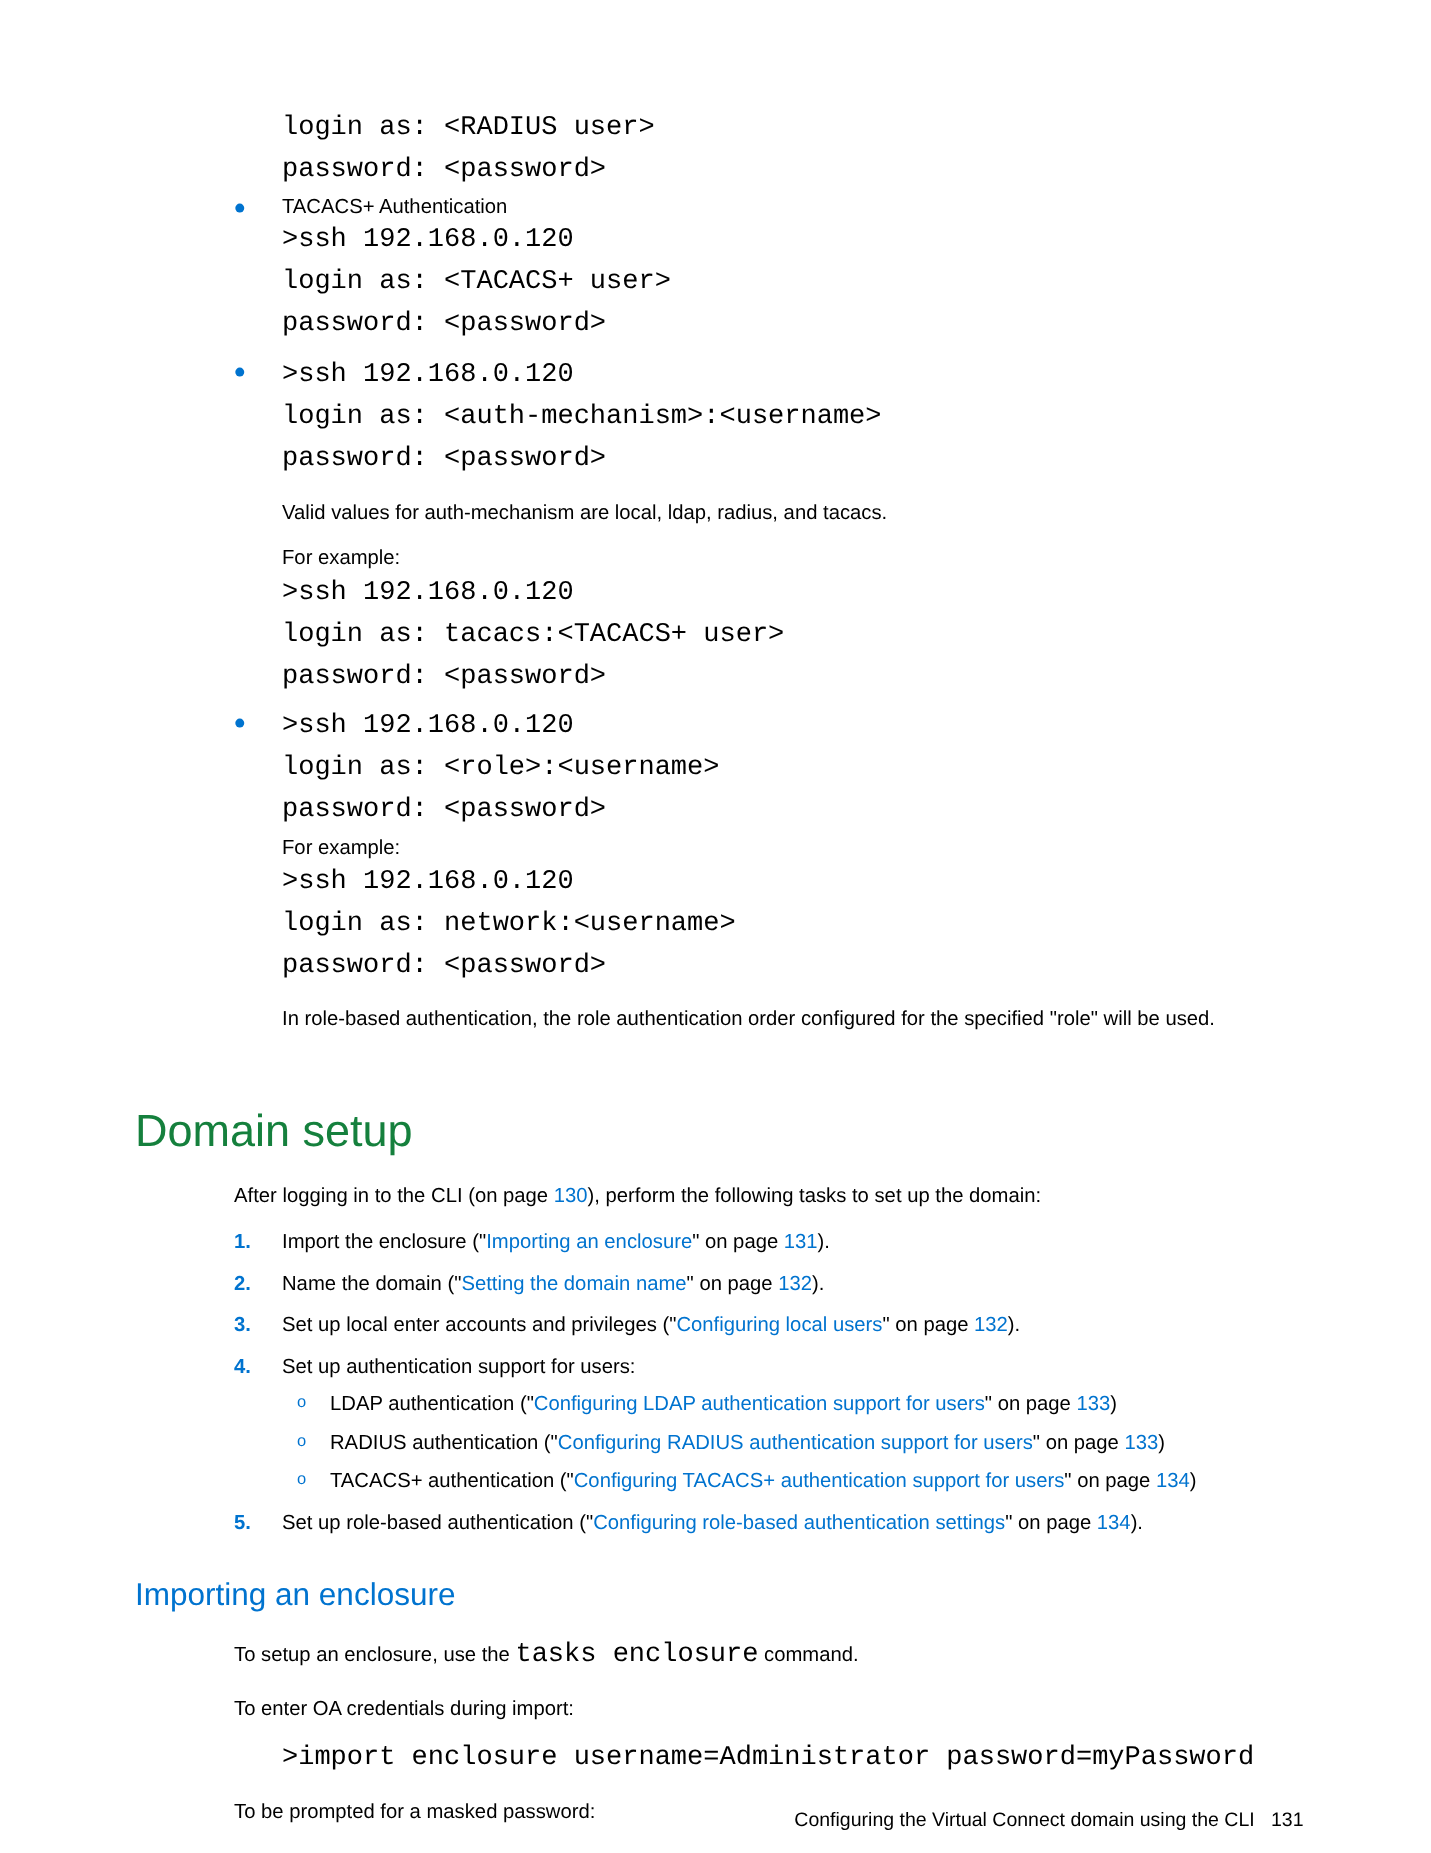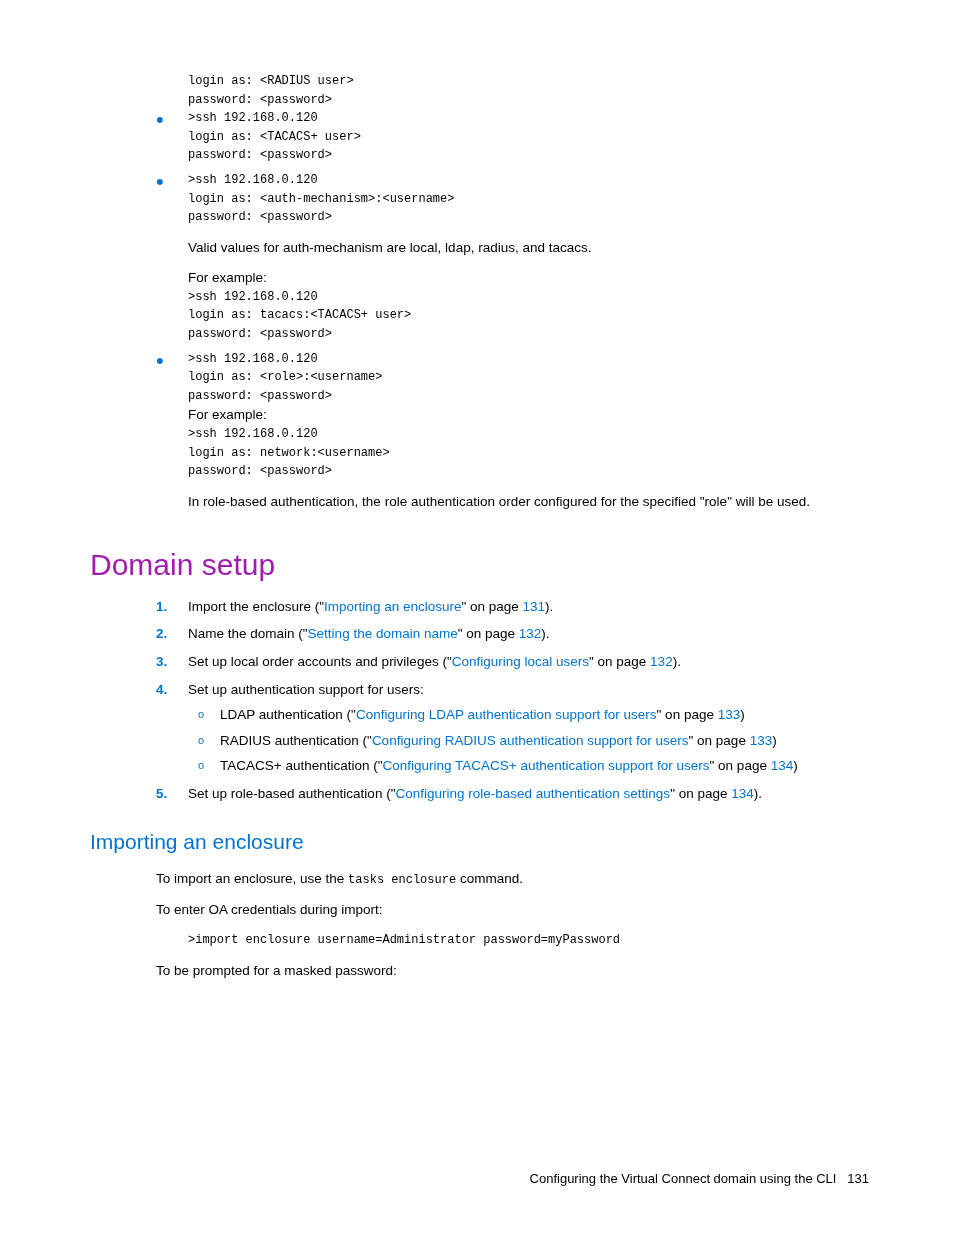--- a/index.html
+++ b/index.html
@@ -14,21 +14,21 @@
     line-height: 1.45;
   }
   .page {
     padding: 72px 85px 40px 90px;
     box-sizing: border-box;
     position: relative;
     min-height: 1235px;
   }
   .mono {
     font-family: "Courier New", Courier, monospace;
-    font-size: 12px;
+    font-size: 18px;
     white-space: pre;
     line-height: 1.55;
   }
   .ul-level1 {
     list-style: none;
     padding-left: 98px;
     margin: 0;
   }
   .ul-level1 > li {
     position: relative;
@@ -73,23 +73,23 @@
   .ul-level2 > li::before {
     content: "o";
     color: #0073cf;
     font-size: 11px;
     position: absolute;
     left: -22px;
     top: 2px;
   }
   h1 {
     font-weight: normal;
-    color: #a21caf;
+    color: #15803d;
     font-size: 30px;
-    margin: 32px 0 10px 0;
+    margin: 44px 0 10px 0;
   }
   h2 {
     font-weight: normal;
     color: #0073cf;
     font-size: 21px;
     margin: 24px 0 10px 0;
   }
   .link { color: #0073cf; }
   .body-indent {
     padding-left: 66px;
@@ -108,20 +108,21 @@
 </head>
 <body>
 
 <div class="page">
 
   <div class="mono body-indent2">login as: &lt;RADIUS user&gt;
 password: &lt;password&gt;</div>
 
   <ul class="ul-level1">
     <li>
+      <div>TACACS+ Authentication</div>
       <div class="mono">&gt;ssh 192.168.0.120
 login as: &lt;TACACS+ user&gt;
 password: &lt;password&gt;</div>
     </li>
     <li>
       <div class="mono">&gt;ssh 192.168.0.120
 login as: &lt;auth-mechanism&gt;:&lt;username&gt;
 password: &lt;password&gt;</div>
       <div class="p">Valid values for auth-mechanism are local, ldap, radius, and tacacs.</div>
       <div>For example:</div>
@@ -136,30 +137,33 @@
       <div>For example:</div>
       <div class="mono">&gt;ssh 192.168.0.120
 login as: network:&lt;username&gt;
 password: &lt;password&gt;</div>
       <div class="p">In role-based authentication, the role authentication order configured for the specified "role" will be used.</div>
     </li>
   </ul>
 
   <h1>Domain setup</h1>
 
+  <div class="body-indent p">
+    <span>After logging in to the CLI (on page </span><span class="link">130</span><span>), perform the following tasks to set up the domain:</span>
+  </div>
 
   <ol class="ol-level1">
     <li>
       <span>Import the enclosure ("</span><span class="link">Importing an enclosure</span><span>" on page </span><span class="link">131</span><span>).</span>
     </li>
     <li>
       <span>Name the domain ("</span><span class="link">Setting the domain name</span><span>" on page </span><span class="link">132</span><span>).</span>
     </li>
     <li>
-      <span>Set up local order accounts and privileges ("</span><span class="link">Configuring local users</span><span>" on page </span><span class="link">132</span><span>).</span>
+      <span>Set up local enter accounts and privileges ("</span><span class="link">Configuring local users</span><span>" on page </span><span class="link">132</span><span>).</span>
     </li>
     <li>
       <span>Set up authentication support for users:</span>
       <ul class="ul-level2">
         <li>
           <span>LDAP authentication ("</span><span class="link">Configuring LDAP authentication support for users</span><span>" on page </span><span class="link">133</span><span>)</span>
         </li>
         <li>
           <span>RADIUS authentication ("</span><span class="link">Configuring RADIUS authentication support for users</span><span>" on page </span><span class="link">133</span><span>)</span>
         </li>
@@ -169,21 +173,21 @@
       </ul>
     </li>
     <li>
       <span>Set up role-based authentication ("</span><span class="link">Configuring role-based authentication settings</span><span>" on page </span><span class="link">134</span><span>).</span>
     </li>
   </ol>
 
   <h2>Importing an enclosure</h2>
 
   <div class="body-indent p">
-    <span>To import an enclosure, use the </span><span class="mono">tasks enclosure</span><span> command.</span>
+    <span>To setup an enclosure, use the </span><span class="mono">tasks enclosure</span><span> command.</span>
   </div>
   <div class="body-indent p">To enter OA credentials during import:</div>
   <div class="mono body-indent2">&gt;import enclosure username=Administrator password=myPassword</div>
   <div class="body-indent p">To be prompted for a masked password:</div>
 
   <div class="footer">
     <span>Configuring the Virtual Connect domain using the CLI</span>&nbsp;&nbsp;&nbsp;<span>131</span>
   </div>
 </div>
 

